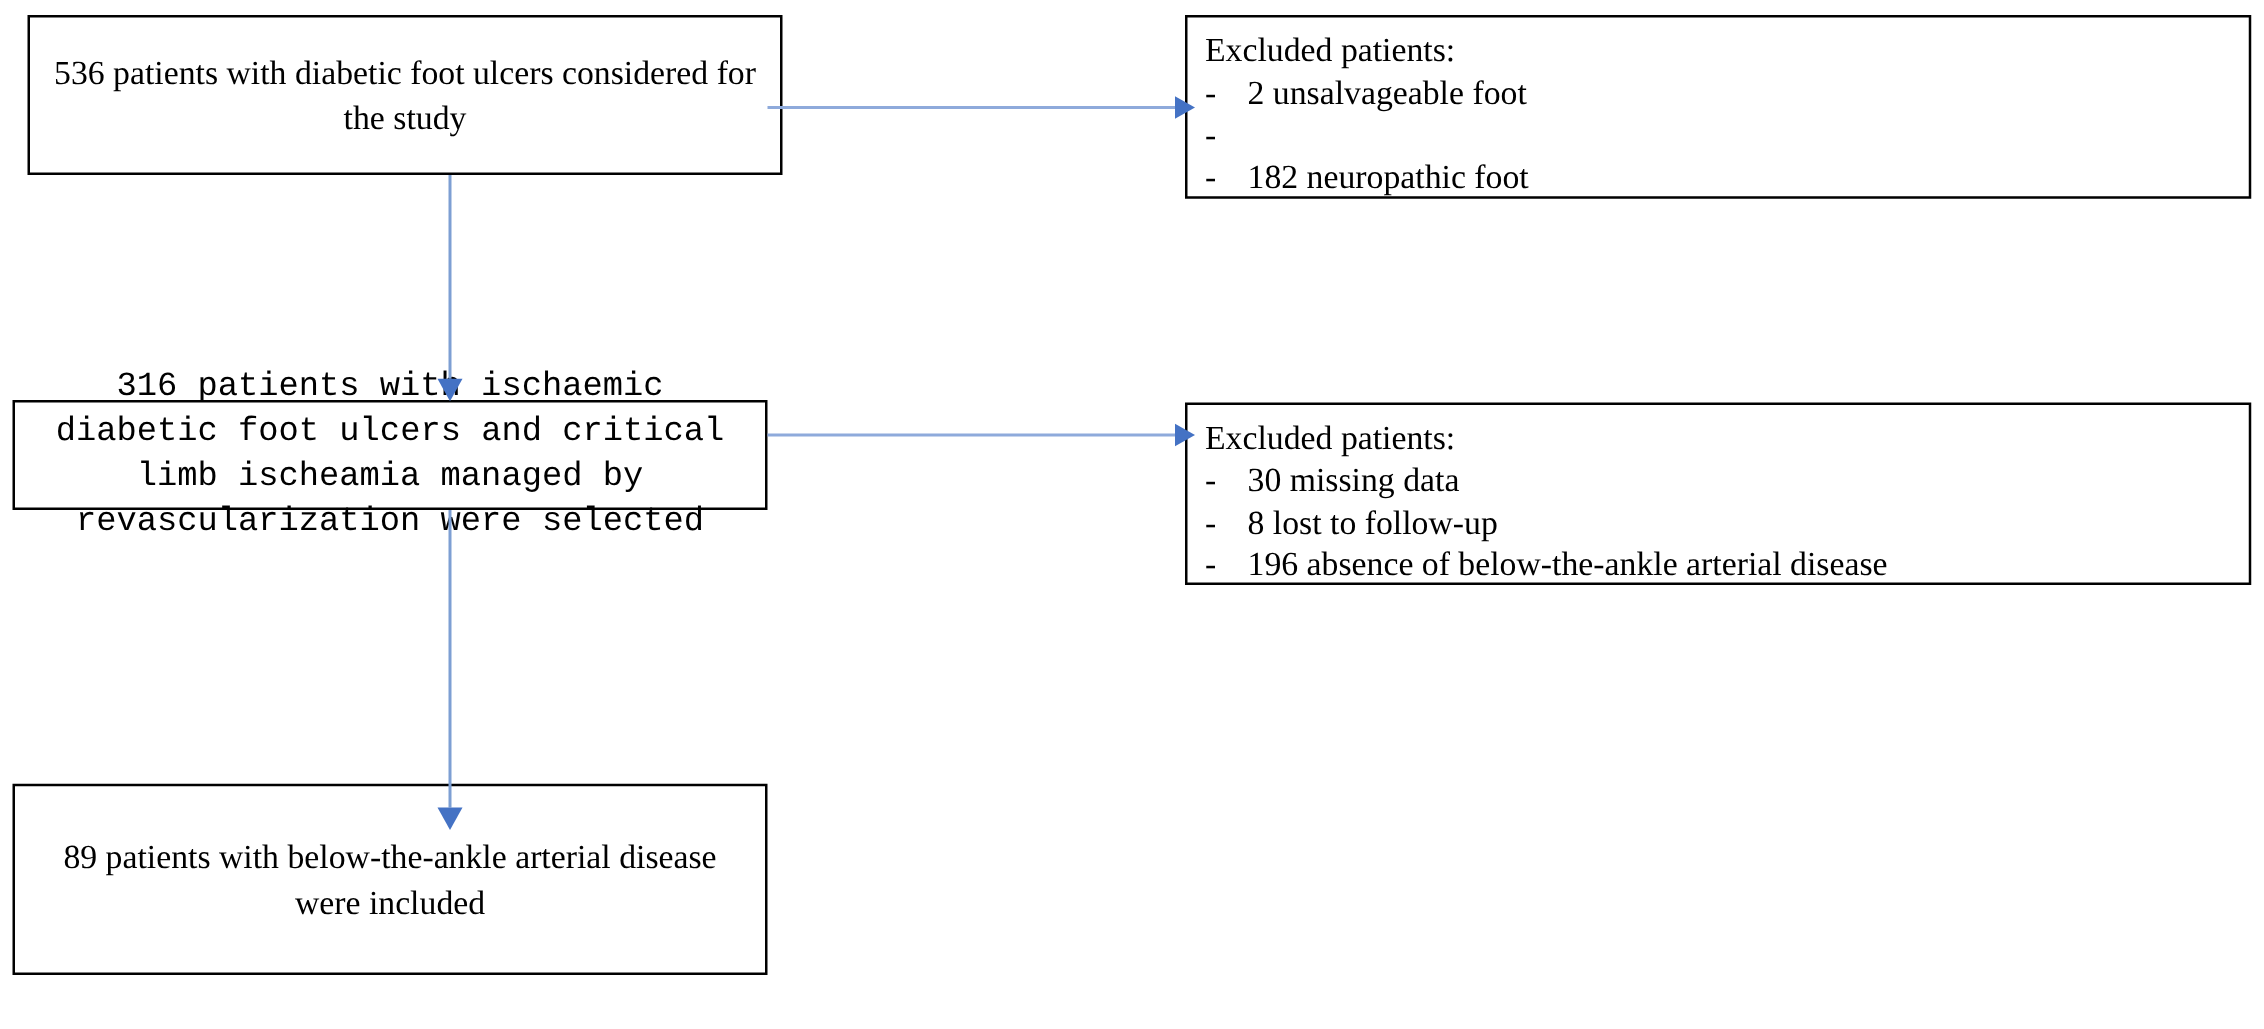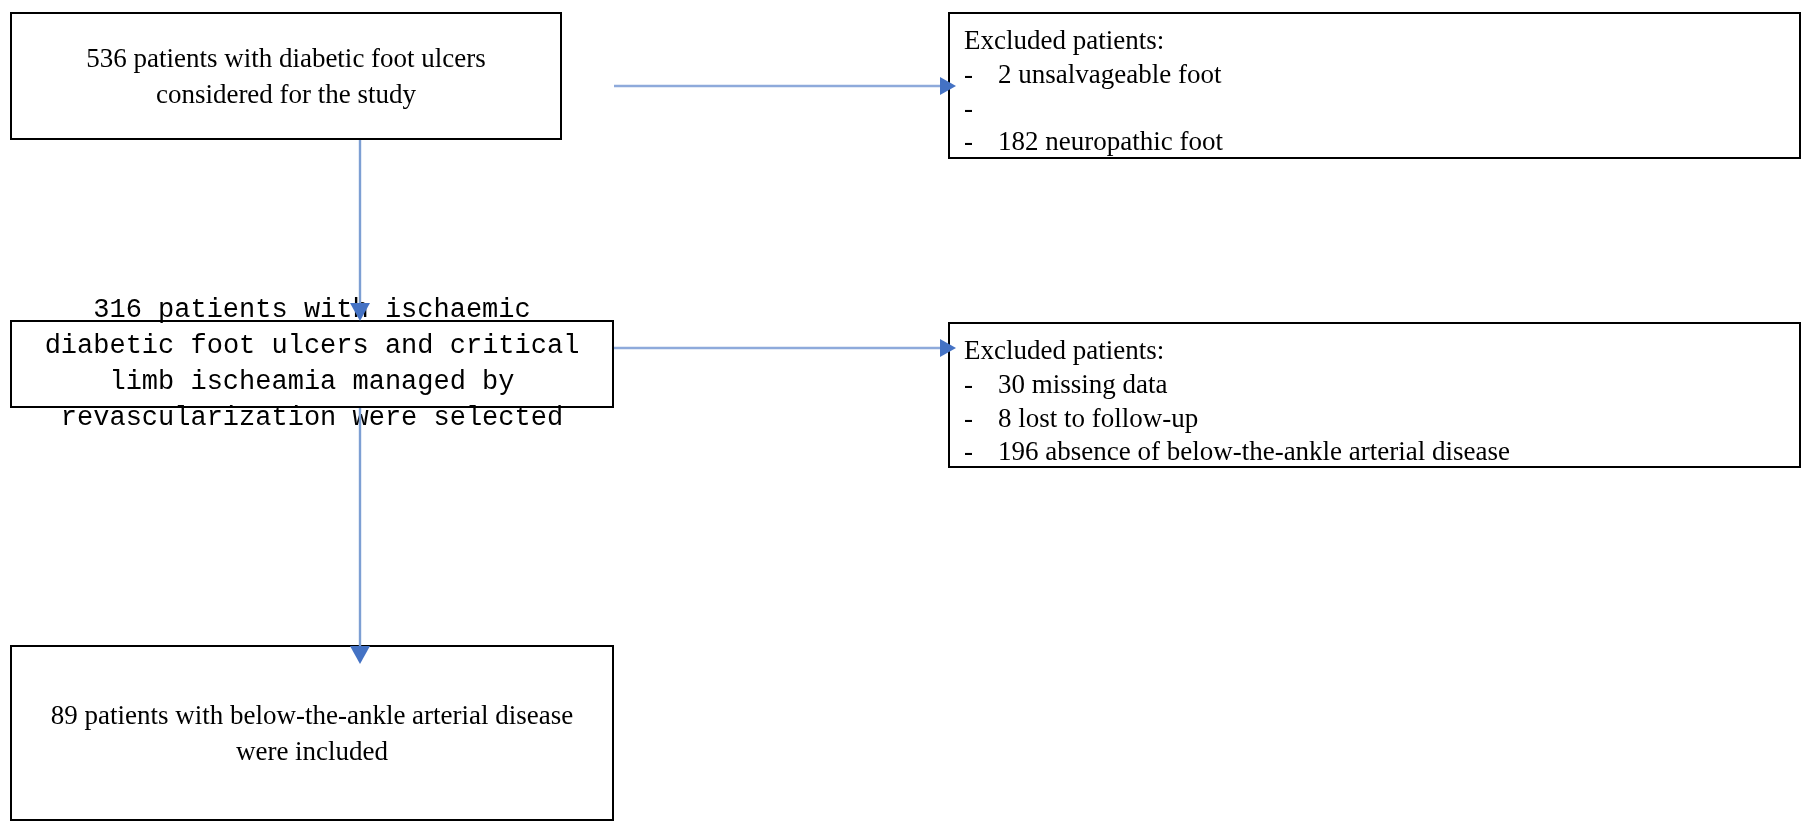--- a/index.html
+++ b/index.html
@@ -90,21 +90,21 @@
   }
   .arrowhead {
     fill: #4472C4;
   }
 </style>
 </head>
 <body>
 
 <div id="canvas">
 
-  <div class="node" style="left:10px; top:12px; width:552px; height:128px;">
+  <div class="node" style="left:22px; top:12px; width:604px; height:128px;">
     <div class="node-text">536 patients with diabetic foot ulcers considered for the study</div>
   </div>
 
   <div class="node excluded" style="left:948px; top:12px; width:853px; height:147px;">
     <div class="excl-wrap">
       <div class="excl-title">Excluded patients:</div>
       <ul class="excl-list">
         <li class="excl-item">
           <span class="excl-dash">-</span>
           <span class="excl-label">2 unsalvageable foot</span>
@@ -137,21 +137,21 @@
           <span class="excl-label">8 lost to follow-up</span>
         </li>
         <li class="excl-item">
           <span class="excl-dash">-</span>
           <span class="excl-label">196 absence of below-the-ankle arterial disease</span>
         </li>
       </ul>
     </div>
   </div>
 
-  <div class="node" style="left:10px; top:645px; width:604px; height:176px;justify-content:center;">
+  <div class="node" style="left:10px; top:627px; width:604px; height:153px;justify-content:center;">
     <div class="node-text">89 patients with below-the-ankle arterial disease were included</div>
   </div>
 
   <svg class="connector" style="left:614px; top:72px; width:340px; height:28px;" viewBox="0 0 340 28">
     <line class="conn-line-h" x1="0" y1="14" x2="326" y2="14"></line>
     <polygon class="arrowhead" points="326,5 342,14 326,23"></polygon>
   </svg>
 
   <svg class="connector" style="left:344px; top:140px; width:32px; height:182px;" viewBox="0 0 32 182">
     <line class="conn-line-v" x1="16" y1="0" x2="16" y2="163"></line>

